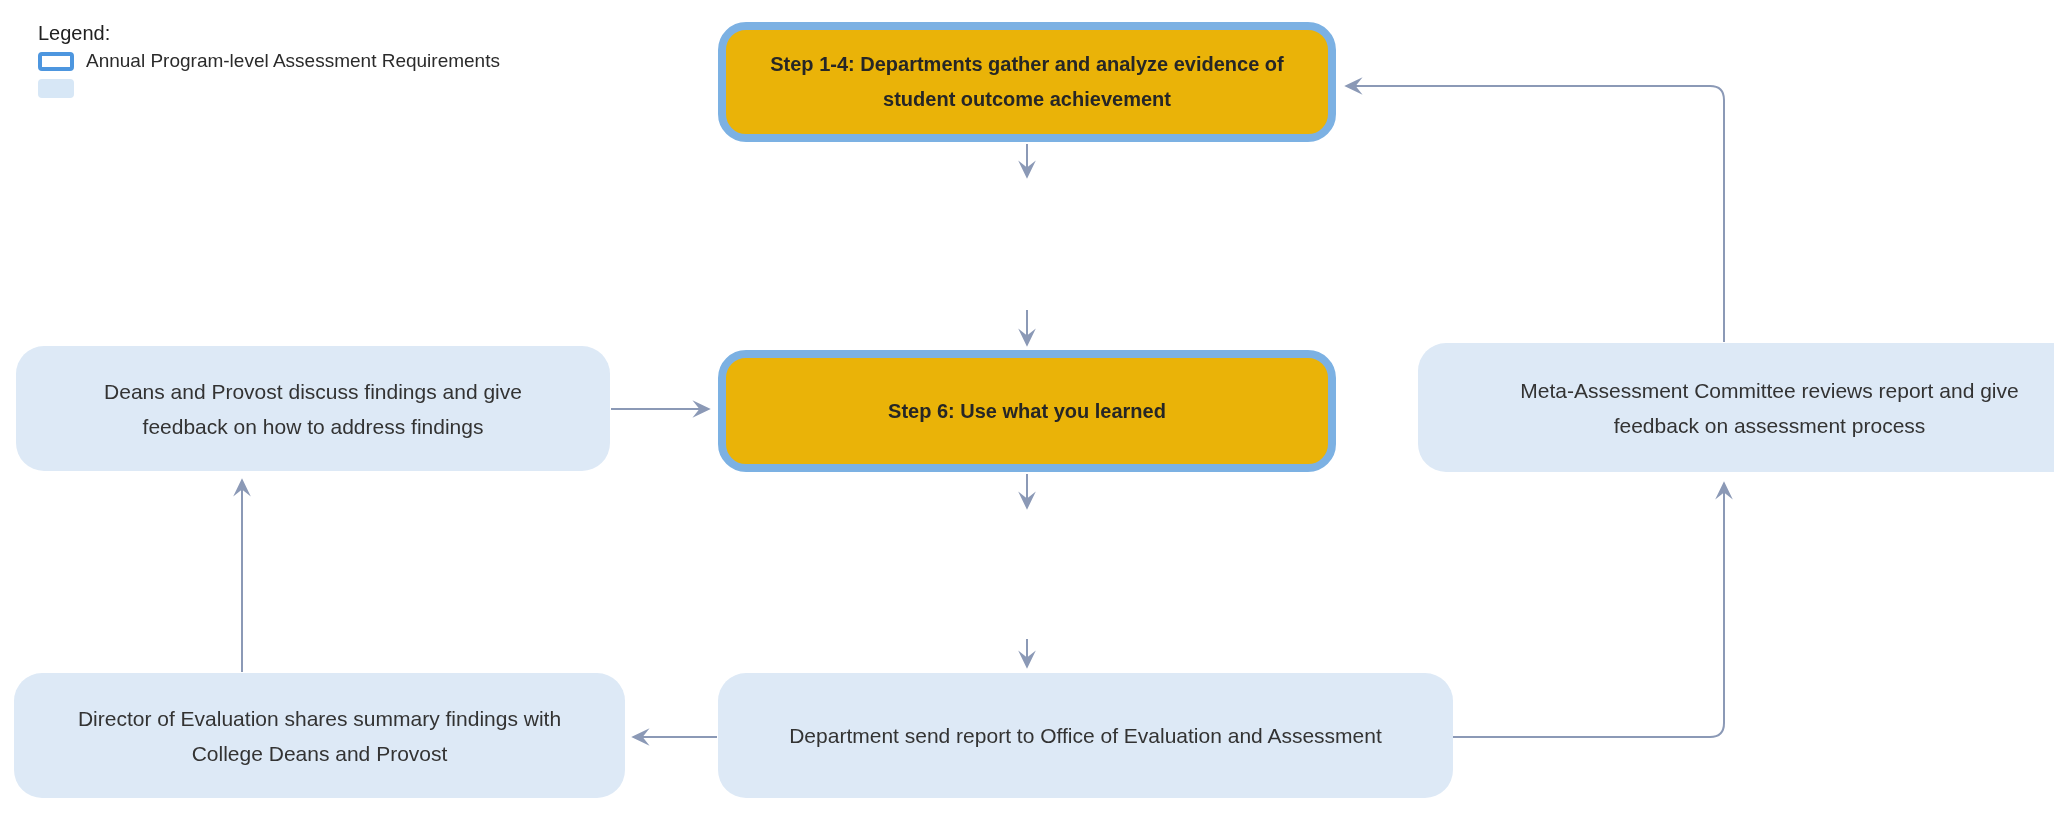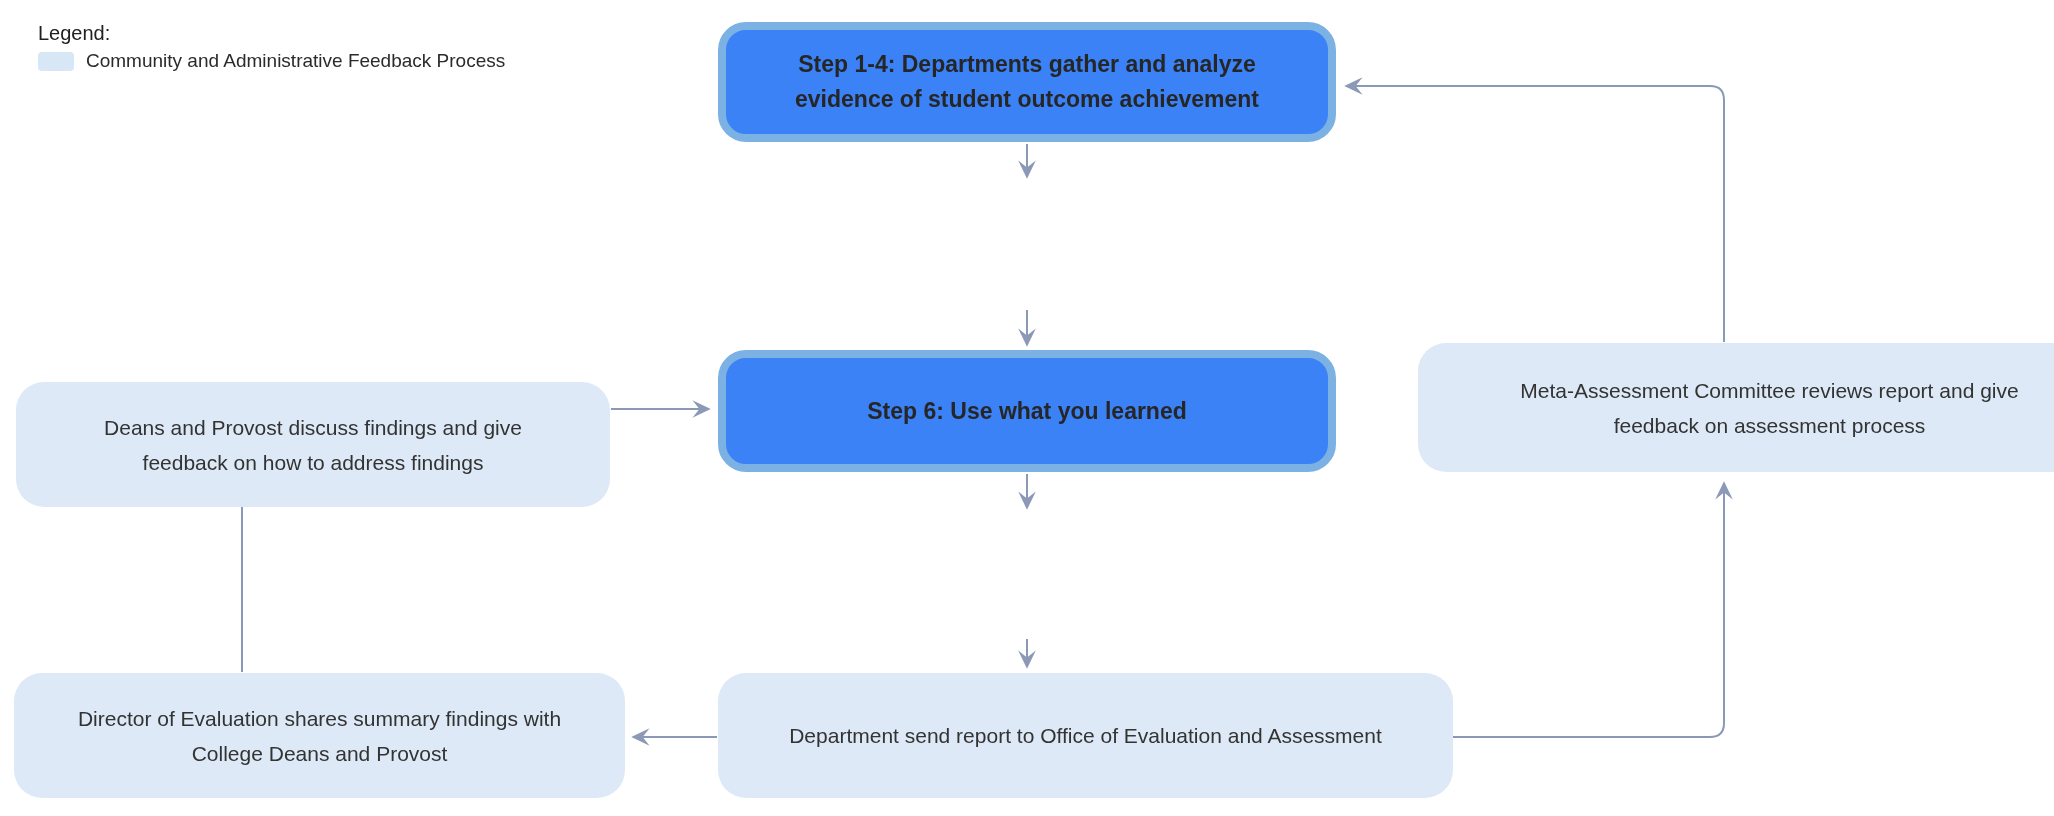--- a/index.html
+++ b/index.html
@@ -21,33 +21,33 @@
   .swatch.outline{border:4px solid #4d96df;background:#ffffff;}
   .swatch.filled{background:#d7e7f6;}
 
   
   .node{
     position:absolute;box-sizing:border-box;
     display:flex;align-items:center;justify-content:center;
     text-align:center;border-radius:28px;
   }
   .node.req{
-    background:#3b82f6;border:8px solid #7cb1e3;
-    font-weight:700;font-size:23px;line-height:35px;color:#262626;
+    background:#eab308;border:8px solid #7cb1e3;
+    font-weight:700;font-size:20px;line-height:35px;color:#262626;
   }
   .node.fb{
     background:#dde9f6;
     font-size:21px;line-height:35px;color:#333333;
   }
   #n-step14  {left:718px;  top:22px;  width:618px; height:120px; padding:0 24px;}
   #n-step5   {left:718px;  top:184px; width:618px; height:124px; padding:0 60px;}
   #n-step6   {left:718px;  top:350px; width:618px; height:122px; padding:0 30px;}
   #n-chair   {left:718px;  top:513px; width:618px; height:124px; padding:0 40px;}
   #n-dept    {left:718px;  top:673px; width:735px; height:125px; padding:0 50px;}
-  #n-deans   {left:16px;   top:346px; width:594px; height:125px; padding:17px 58px;margin-top:36px;}
+  #n-deans   {left:16px;   top:346px; width:594px; height:125px; padding:17px 58px;}
   #n-director{left:14px;   top:673px; width:611px; height:125px; padding:0 50px;}
   #n-meta    {left:1418px; top:343px; width:703px; height:129px; padding:0 68px;}
 </style>
 </head>
 <body>
 
 <div class="canvas">
 
   <svg class="connectors" viewBox="0 0 2054 816" fill="none">
     <defs>
@@ -62,22 +62,25 @@
     <path d="M611,409 H708" stroke="#8b99b6" stroke-width="2" marker-end="url(#arrow)"></path>
     <path d="M242,672 V481" stroke="#8b99b6" stroke-width="2" marker-end="url(#arrow)"></path>
     <path d="M717,737 H634" stroke="#8b99b6" stroke-width="2" marker-end="url(#arrow)"></path>
     <path d="M1337,737 H1710 Q1724,737 1724,723 V484" stroke="#8b99b6" stroke-width="2" marker-end="url(#arrow)"></path>
     <path d="M1724,342 V100 Q1724,86 1710,86 H1347" stroke="#8b99b6" stroke-width="2" marker-end="url(#arrow)"></path>
   </svg>
 
   <div class="legend">
     <div class="legend-title">Legend:</div>
     <div class="legend-row">
+      <span class="swatch outline"></span>
+      <span class="legend-label">Annual Program-level Assessment Requirements</span>
+    </div>
+    <div class="legend-row">
       <span class="swatch filled"></span>
-      <span class="legend-label">Community and Administrative Feedback Process</span>
     </div>
   </div>
 
   <div class="node req" id="n-step14">
     <span>Step 1-4: Departments gather and analyze evidence of student outcome achievement</span>
   </div>
   <div class="node req" id="n-step6">
     <span>Step 6: Use what you learned</span>
   </div>
   <div class="node fb" id="n-dept">

